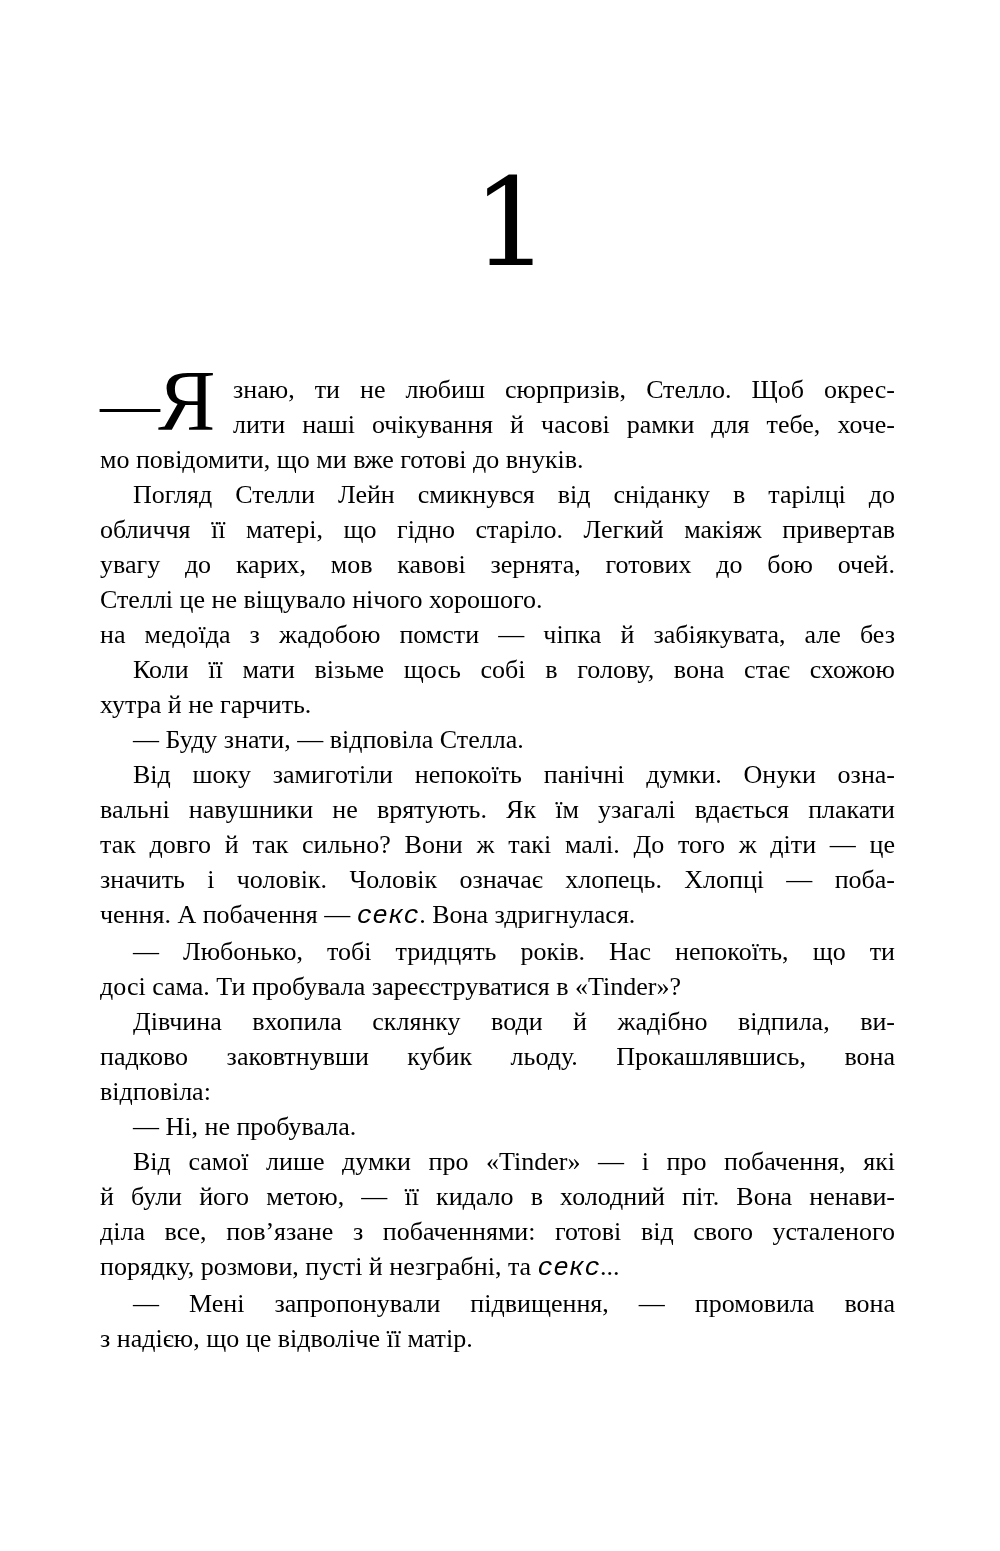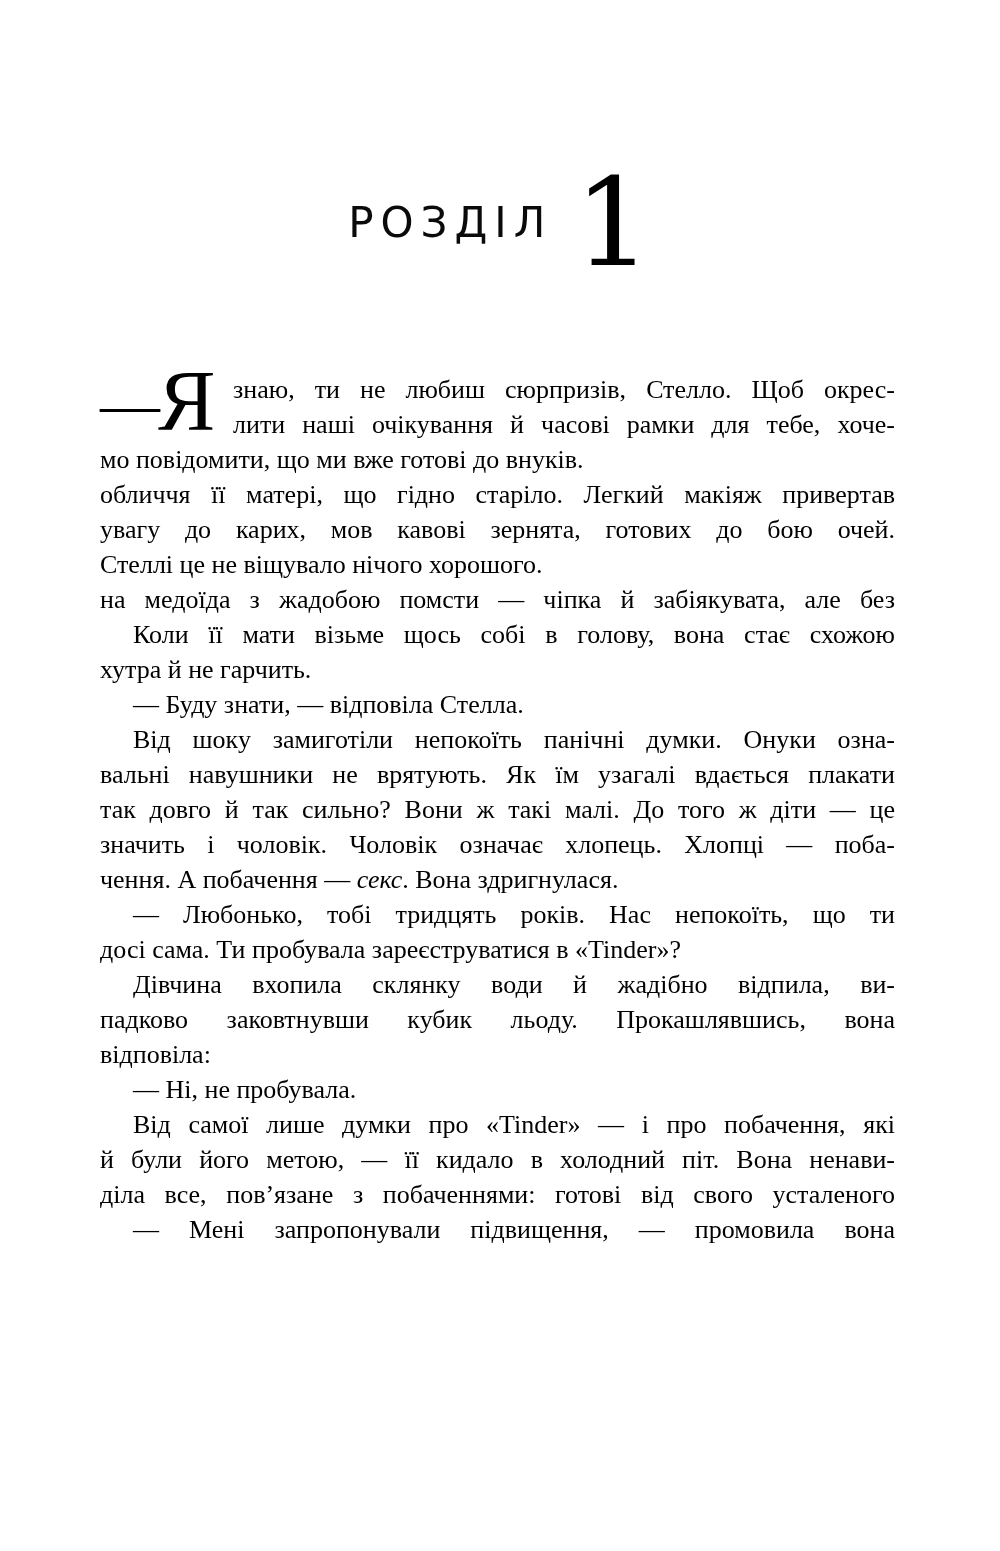--- a/index.html
+++ b/index.html
@@ -45,21 +45,21 @@
     position: absolute;
     left: 100px; top: 372px;
     width: 795px;
     font-size: 26px;
     line-height: 35px;
   }
   .para { margin: 0; }
   .line { min-height: 35px; }
   .line.j { text-align: justify; text-align-last: justify; }
   .line.indent { text-indent: 33px; }
-  .em { font-style: italic; }
+  .em { font-style: italic; font-family: Liberation Mono, monospace; }
 
   
   .dropcap-block {
     float: left;
     width: 133px; height: 70px;
     position: relative;
   }
   .dc-dash {
     position: absolute;
     left: 0; top: 32px;
@@ -73,35 +73,35 @@
     font-size: 86px;
     line-height: 0;
   }
 </style>
 </head>
 <body style="background: rgb(255, 255, 255); color: rgb(0, 0, 0);">
 
 <div class="page">
 
   <div class="heading">
-    <span class="kicker">РОЗДІЛ</span>
     <span class="chapter-number">1</span>
   </div>
 
   <main class="body-text">
       <div class="para">
         <span class="dropcap-block">
           <span class="dc-dash">—</span>
           <span class="dc-letter">Я</span>
         </span>
         <div class="line j"><span>знаю, ти не любиш сюрпризів, Стелло. Щоб окрес-</span></div>
         <div class="line j"><span>лити наші очікування й часові рамки для тебе, хоче-</span></div>
         <div class="line"><span>мо повідомити, що ми вже готові до внуків.</span></div>
       </div>
       <div class="para">
+        <div class="line j indent"><span>Погляд Стелли Лейн смикнувся від сніданку в тарілці до</span></div>
         <div class="line j"><span>обличчя її матері, що гідно старіло. Легкий макіяж привертав</span></div>
         <div class="line j"><span>увагу до карих, мов кавові зернята, готових до бою очей.</span></div>
         <div class="line"><span>Стеллі це не віщувало нічого хорошого.</span></div>
       </div>
       <div class="para">
         <div class="line j"><span>на медоїда з жадобою помсти — чіпка й забіякувата, але без</span></div>
         <div class="line j indent"><span>Коли її мати візьме щось собі в голову, вона стає схожою</span></div>
         <div class="line"><span>хутра й не гарчить.</span></div>
       </div>
       <div class="para">
@@ -123,19 +123,21 @@
         <div class="line j"><span>падково заковтнувши кубик льоду. Прокашлявшись, вона</span></div>
         <div class="line"><span>відповіла:</span></div>
       </div>
       <div class="para">
         <div class="line indent"><span>— Ні, не пробувала.</span></div>
       </div>
       <div class="para">
         <div class="line j indent"><span>Від самої лише думки про «Tinder» — і про побачення, які</span></div>
         <div class="line j"><span>й були його метою, — її кидало в холодний піт. Вона ненави-</span></div>
         <div class="line j"><span>діла все, пов’язане з побаченнями: готові від свого усталеного</span></div>
+        <div class="line"><span>порядку, розмови, пусті й незграбні, та </span><span class="em">секс</span><span>...</span></div>
       </div>
       <div class="para">
         <div class="line j indent"><span>— Мені запропонували підвищення, — промовила вона</span></div>
+        <div class="line"><span>з надією, що це відволіче її матір.</span></div>
       </div>
     </main>
 
 </div>
 
 </body></html>

